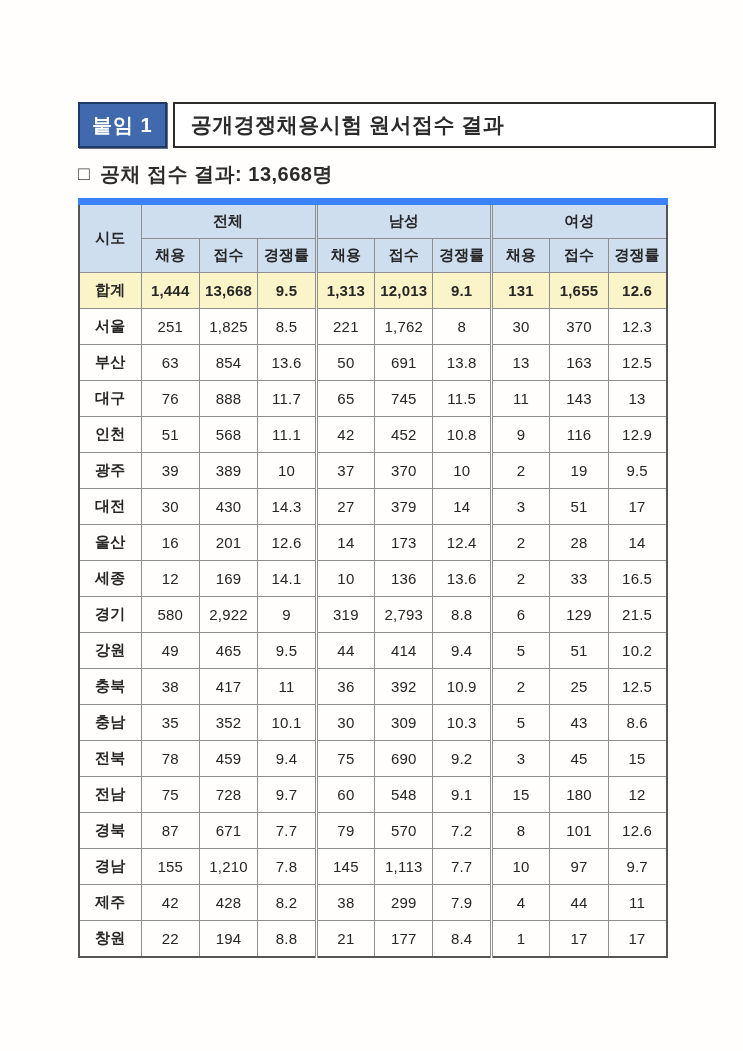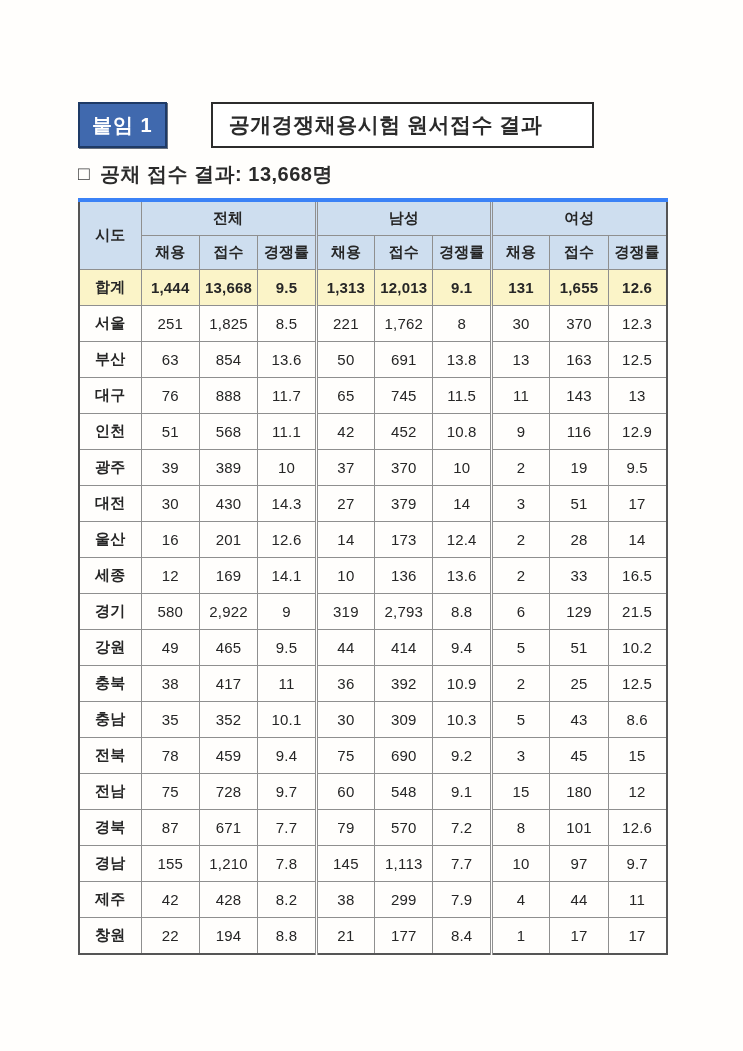--- a/index.html
+++ b/index.html
@@ -7,21 +7,21 @@
     position:relative;
     width:743px;height:1051px;
     background:#fffefc;
     font-family:"Liberation Sans","DejaVu Sans",sans-serif;
     color:#2b2b2b;
     overflow:hidden;
     box-sizing:border-box;
   }
   .heading-row{
     position:absolute;left:78px;top:102px;
-    display:flex;align-items:stretch;gap:6px;width:516px;
+    display:flex;align-items:stretch;gap:6px;width:638px;
   }
   .badge{
     background:#4069ae;
     border:2px solid #1e3a66;
     color:#fff;
     font-weight:bold;
     font-size:20px;
     display:flex;align-items:center;justify-content:center;
     padding:0 12px;
     min-width:56px;
@@ -30,21 +30,20 @@
   }
   .title-box{
     flex:1;
     border:2px solid #2c2c2c;
     display:flex;align-items:center;
     padding:7px 16px;
     font-weight:bold;
     font-size:21px;
     letter-spacing:0.5px;
     background:#fff;
-    margin-left:38px;
   }
   .subtitle{
     position:absolute;left:78px;top:161px;
     font-weight:bold;font-size:20px;letter-spacing:0.5px;
     display:flex;align-items:center;gap:10px;
   }
   .subtitle .bullet{
     font-weight:normal;
     font-size:19px;
     color:#3a3a3a;
@@ -68,21 +67,21 @@
     height:35px;
     color:#262626;
   }
   table.results thead th{
     background:#cedeef;
     font-weight:bold;
     height:33px;
   }
   table.results .grp{border-left:3px double #8f8f8f;}
   table.results{border:2px solid #555;}
-  table.results thead tr:first-child th{border-top:4px solid #3b82f6;}
+  table.results thead tr:first-child th{border-top:7px solid #3b82f6;}
   table.results td.region{font-weight:bold;margin-left:19px;}
   table.results tr.total td{
     background:#fbf4c8;
     font-weight:bold;
   }
   table.results tbody td{letter-spacing:0.2px;}
 </style>
 </head>
 <body>
 

